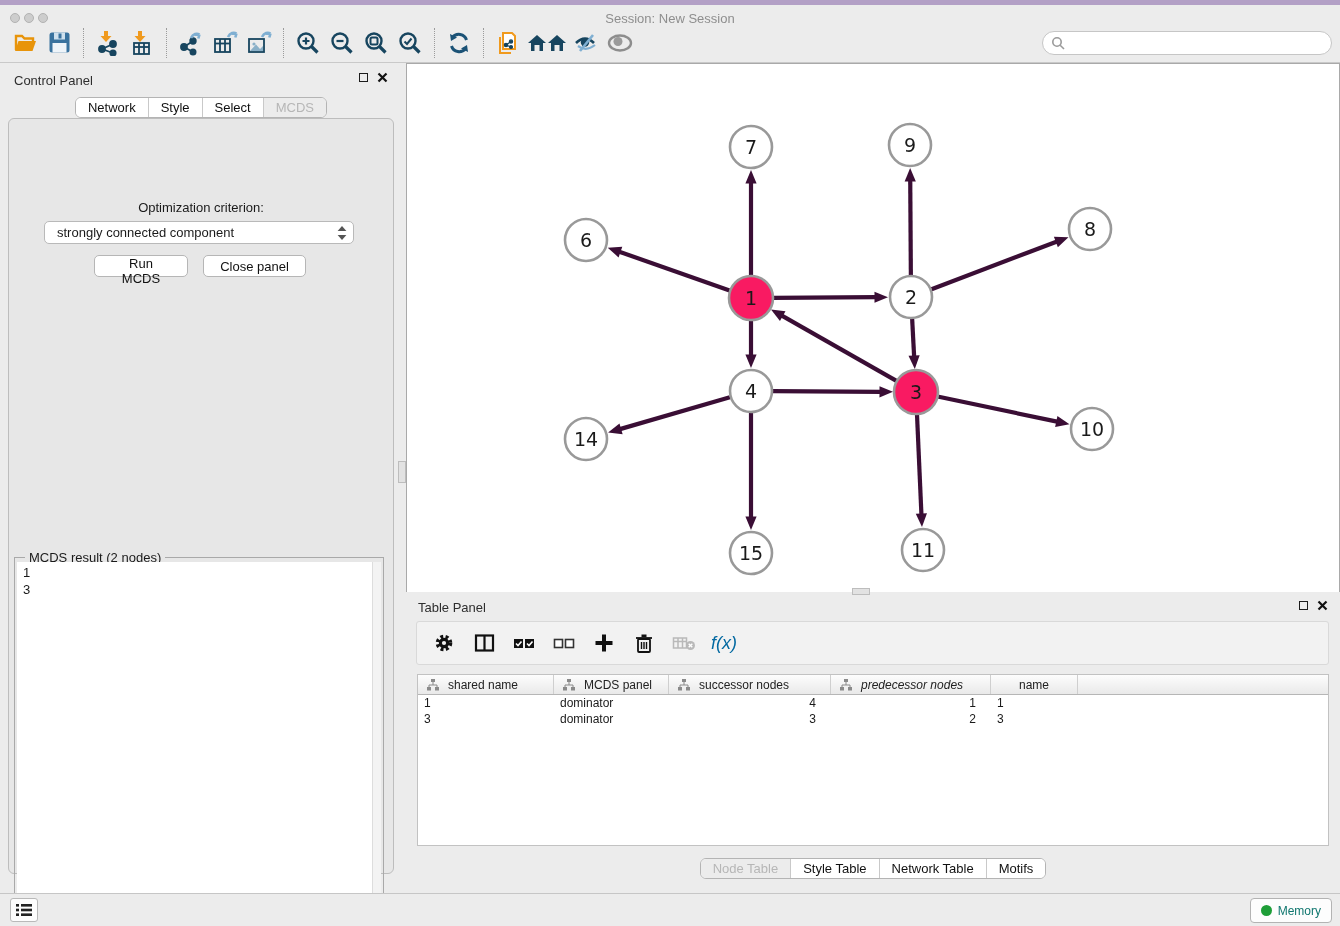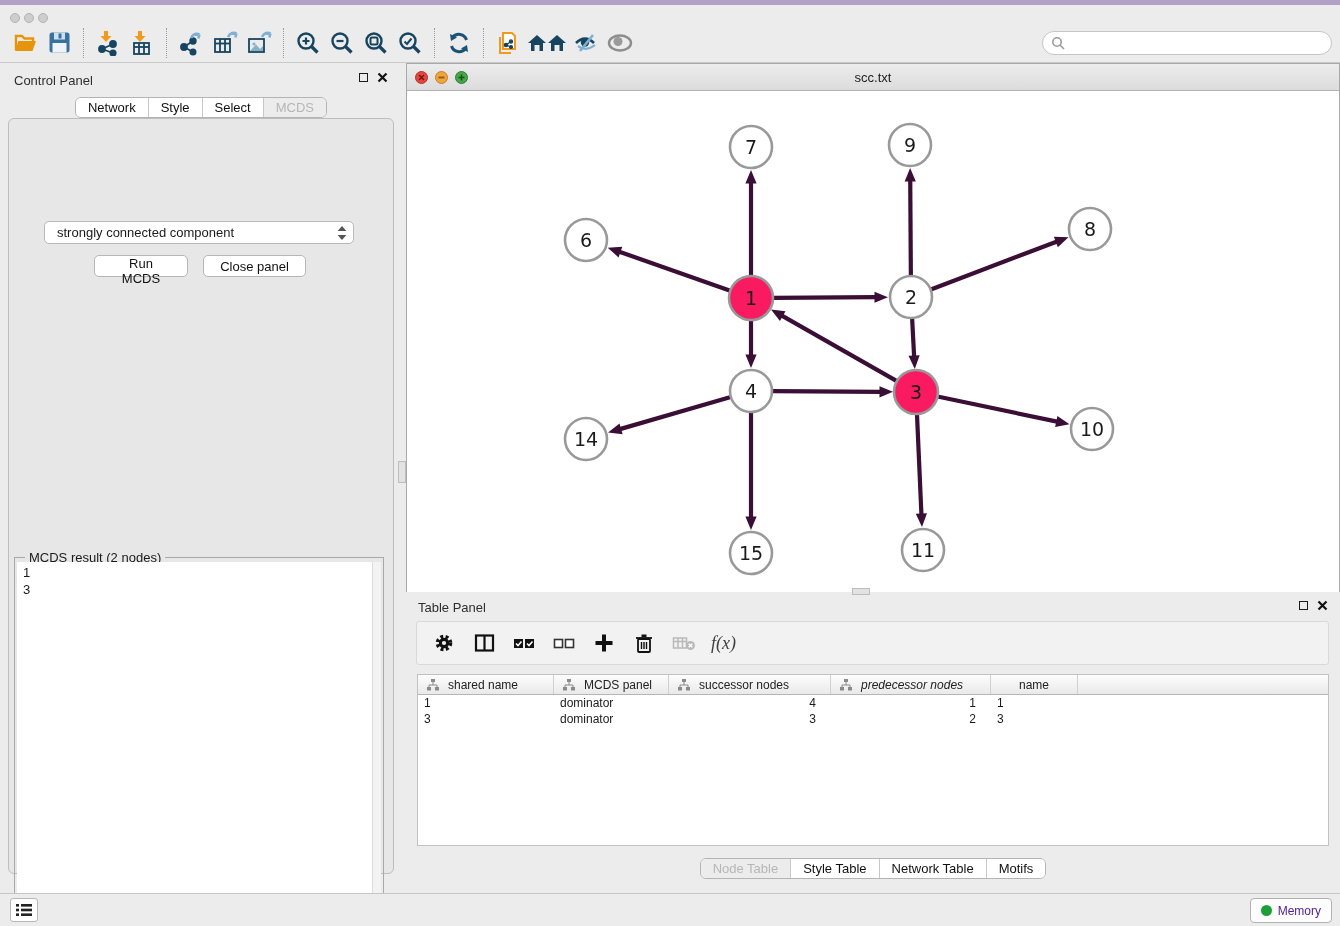--- a/index.html
+++ b/index.html
@@ -57,48 +57,49 @@
   .net-canvas { position:absolute; left:0; top:27px; width:932px; height:501px; background:#fff; }
 
   .grip-v { left:398px; top:461px; width:8px; height:22px; background:#e2e2e2; border:1px solid #bdbdbd; }
   .grip-h { left:852px; top:588px; width:18px; height:7px; background:#e2e2e2; border:1px solid #bdbdbd; }
 
   
   .table-panel { left:406px; top:595px; width:934px; height:290px; background:#ececec; }
   .tp-toolbar { left:10px; top:26px; width:913px; height:44px; background:#f2f2f2; border:1px solid #d9d9d9; border-radius:3px;
                 display:flex; align-items:center; gap:14px; padding-left:14px; }
   .tp-btn { border:none; background:none; width:26px; height:26px; display:inline-flex; align-items:center; justify-content:center; padding:0; }
-  .fx { font-family:Liberation Serif, serif; font-style:italic; font-size:18px; color:#404040; }
+  .fx { font-family:Liberation Sans, sans-serif; font-style:italic; font-size:18px; color:#0369a1; }
   .tbl { left:11px; top:79px; width:912px; height:172px; background:#fff; border:1px solid #c2c2c2; overflow:hidden; }
   .thead { display:flex; height:20px; background:linear-gradient(#fdfdfd,#e9e9e9); border-bottom:1px solid #b6b6b6; }
   .th { display:flex; align-items:center; gap:9px; padding-left:9px; font-size:12px; color:#222; border-right:1px solid #cfcfcf; height:100%; }
   .th-center { justify-content:center; padding-left:0; }
   .tr { display:flex; height:16px; }
   .td { font-size:12px; line-height:16px; padding:0 6px; white-space:nowrap; overflow:hidden; }
   .td-right { text-align:right; padding-right:15px; }
   .bottom-tabs { left:0; top:263px; width:934px; display:flex; justify-content:center; }
 
   
   .statusbar { left:0; top:893px; width:1340px; height:33px; background:#ececec; border-top:1px solid #c6c6c6; }
   .list-btn { position:absolute; left:10px; top:4px; width:28px; height:24px; background:#fdfdfd; border:1px solid #b9b9b9; border-radius:3px;
               display:flex; align-items:center; justify-content:center; }
   .mem-btn { position:absolute; right:8px; top:4px; height:25px; background:#fdfdfd; border:1px solid #b3b3b3; border-radius:4px;
-             display:flex; align-items:center; gap:6px; padding:0 10px; font-size:12px; color:#4c1d95; }
+             display:flex; align-items:center; gap:6px; padding:0 10px; font-size:12px; color:#0f766e; }
   .mem-dot { width:11px; height:11px; border-radius:50%; background:#1e9e38; }
 </style>
 </head>
 <body>
 
 <div class="abs top-accent"></div>
 <div class="abs titlebar">
   <div class="abs traffic-app">
     <span></span>
     <span></span>
     <span></span>
   </div>
+  <div class="abs app-title">Session: New Session</div>
 </div>
 
 <div class="abs toolbar">
   <button class="tb">
     <svg width="26" height="26">
         <path d="M3 21 L6.5 11 H24 L20.5 21 Z" fill="#E8940A"></path>
         <path d="M4 20 V6 H10 L12.5 8.5 H21 V11" fill="none" stroke="#E8940A" stroke-width="2.4"></path>
       </svg>
   </button>
   <button class="tb">
@@ -262,58 +263,39 @@
   </div>
   <div class="abs cp-content"></div>
   <div class="abs" style="left:0; top:34px; width:402px; display:flex; justify-content:center;">
     <div class="segctrl">
         <span class="seg">Network</span>
         <span class="seg">Style</span>
         <span class="seg">Select</span>
         <span class="seg seg-active">MCDS</span>
       </div>
   </div>
+  <div class="abs opt-label">Optimization criterion:</div>
   <div class="abs dropdown">
     <span class="dd-label">strongly connected component</span>
     <svg width="10" height="16">
         <polygon points="5,1 9.4,6 0.6,6" fill="#555"></polygon>
         <polygon points="5,15 9.4,10 0.6,10" fill="#555"></polygon>
       </svg>
   </div>
   <button class="cp-btn" style="left:94px; width:94px;">Run MCDS</button>
   <button class="cp-btn" style="left:203px; width:103px;">Close panel</button>
   <div class="abs result-group">
     <span class="result-title">MCDS result (2 nodes)</span>
     <pre class="result-text">1
 3</pre>
     <div class="result-scroll"></div>
   </div>
 </div>
 
 <div class="abs net-window">
-  <div class="net-titlebar">
-    <div class="traffic-net">
-      <span class="tl" style="background:#e4473f;border:1px solid #b8302a;">
-          <svg width="7" height="7">
-            <path d="M1 1 L6 6 M6 1 L1 6" stroke="#7e1410" stroke-width="1.6"></path>
-          </svg>
-        </span>
-      <span class="tl" style="background:#f2a33c;border:1px solid #c77f22;">
-          <svg width="7" height="7">
-            <path d="M0.5 3.5 h6" stroke="#8a5a10" stroke-width="1.8"></path>
-          </svg>
-        </span>
-      <span class="tl" style="background:#47a648;border:1px solid #2f7e31;">
-          <svg width="7" height="7">
-            <path d="M3.5 0.5 v6 M0.5 3.5 h6" stroke="#1c501d" stroke-width="1.6"></path>
-          </svg>
-        </span>
-    </div>
-    <div class="net-title">scc.txt</div>
-  </div>
   <div class="net-canvas">
     <svg width="932" height="501">
         <g>
           <line x1="344" y1="185" x2="344" y2="90.5" stroke="#3A0E35" stroke-width="4.2"></line>
           <polygon points="344,79 349.6,92.5 338.4,92.5" fill="#3A0E35"></polygon>
         </g>
         <g>
           <line x1="323.2449403778676" y1="199.7042820722201" x2="211.54770713470765" y2="160.44101220492755" stroke="#3A0E35" stroke-width="4.2"></line>
           <polygon points="200.69847142313844,156.6273414699517 215.29162257288183,155.82115320363746 211.57743890055755,166.38736537490487" fill="#3A0E35"></polygon>
         </g>

